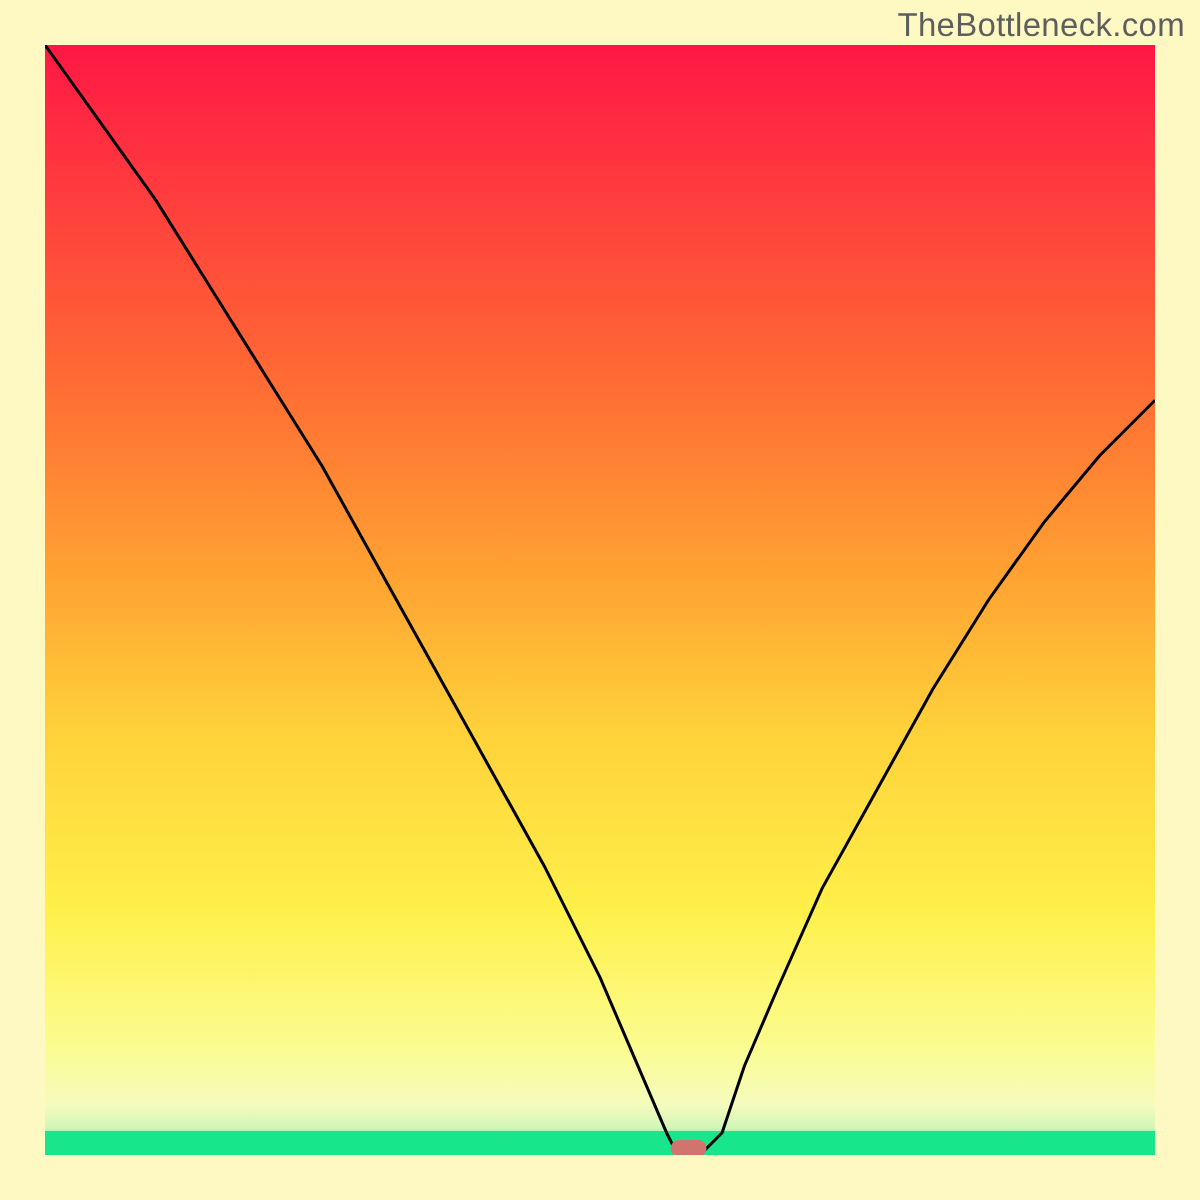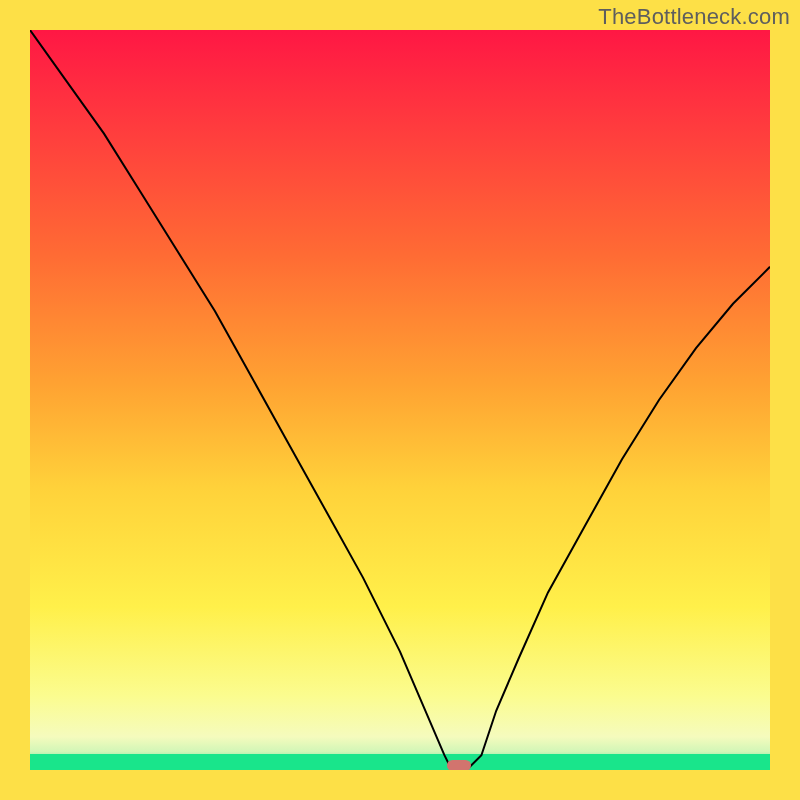--- a/index.html
+++ b/index.html
@@ -8,21 +8,21 @@
     width: 800px;
     height: 800px;
     background: #000;
     overflow: hidden;
     font-family: Arial, Helvetica, sans-serif;
   }
   .frame {
     position: relative;
     width: 800px;
     height: 800px;
-    background: #fde047;
+    background: #fef9c3;
   }
   .watermark {
     position: absolute;
     top: 4px;
     right: 10px;
     color: #5e5e5e;
     font-size: 22px;
     font-weight: 500;
     letter-spacing: 0.2px;
     z-index: 10;

